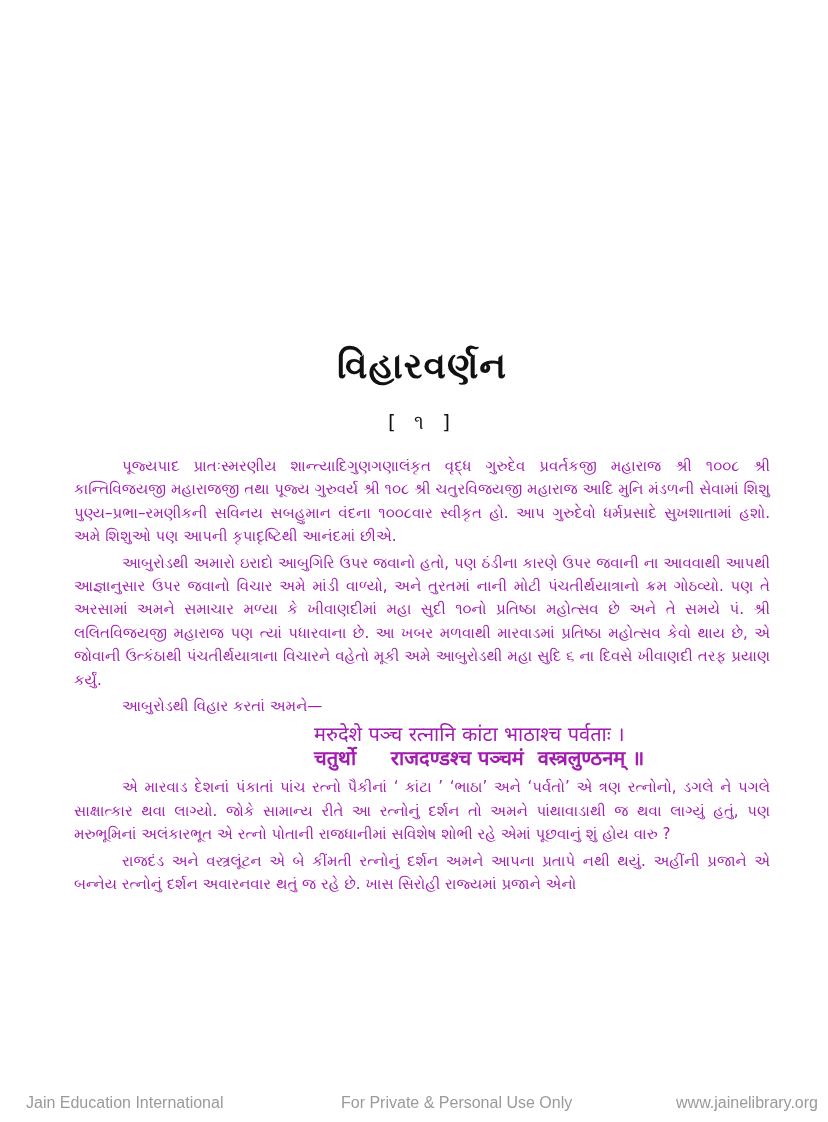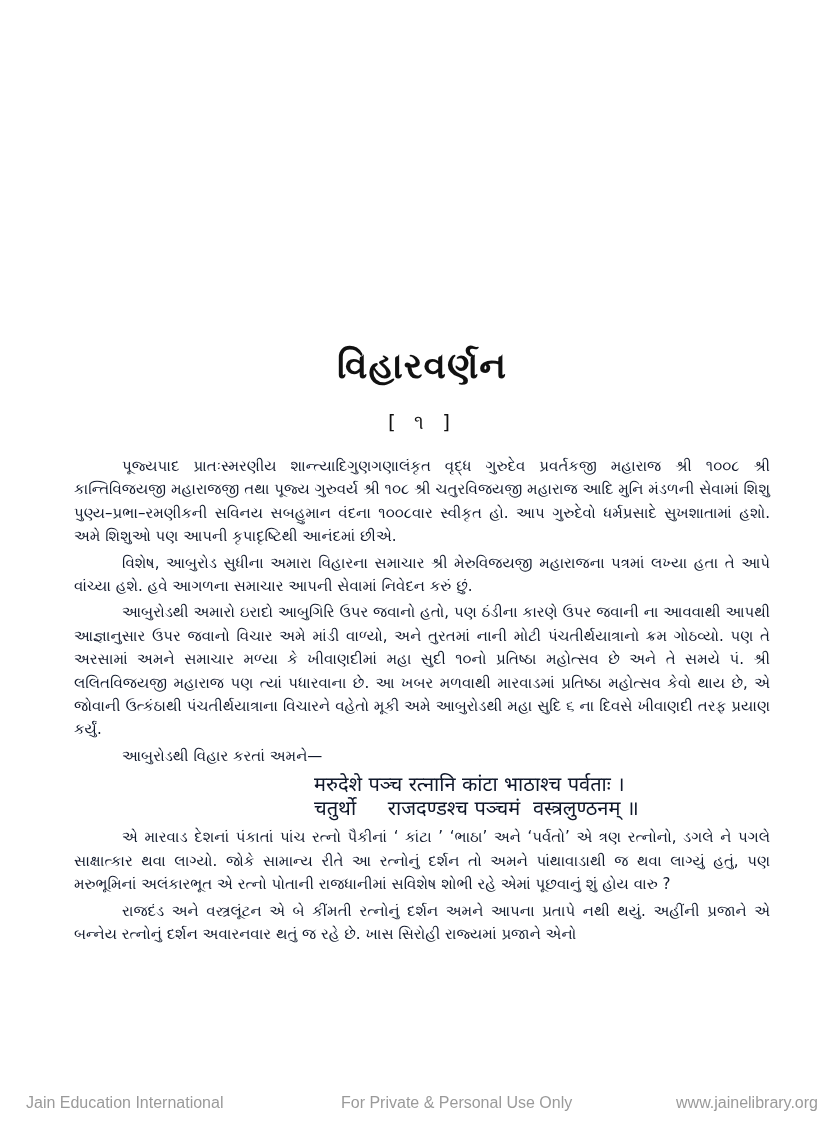--- a/index.html
+++ b/index.html
@@ -10,47 +10,46 @@
       font-family: "DejaVu Sans", sans-serif; font-size: 36px; font-weight: bold; letter-spacing: 1px;
       color: #111;
     }
     .section-num {
       position: absolute; left: 0; width: 828px; top: 410px; text-align: center;
       font-family: "DejaVu Sans", sans-serif; font-size: 20px; color: #111; letter-spacing: 6px;
     }
     .body-text {
       position: absolute; left: 66px; top: 455px; width: 696px;
       font-family: "DejaVu Sans", sans-serif; font-size: 15px; line-height: 23.4px;
-      text-align: justify; color: #0f172a;
+      text-align: justify; color: #a21caf;
     }
     .body-text p { margin: 0 0 3px 0; text-indent: 48px; }
     .verse {
       margin: 4px 0 6px 0; font-family: "DejaVu Serif", serif; font-size: 20px; line-height: 24px;
     }
     .verse .vline { display: block; padding-left: 240px; white-space: pre; }
     .footer {
       position: absolute; left: 0; top: 1094px; width: 828px; height: 20px;
       font-family: "Liberation Sans", sans-serif; font-size: 16px; color: #9a9a9a;
     }
     .footer span { position: absolute; top: 0; }
     .f-left { left: 18px; }
     .f-center { left: 333px; }
     .f-right { right: 18px; margin-left: 48px; }
-    .bold { font-weight: normal; }
+    .bold { font-weight: bold; }
   </style>
 </head>
 <body>
 
 <div class="page">
   <div class="title">વિહારવર્ણન</div>
   <div class="section-num">[ ૧ ]</div>
 
   <div class="body-text">
     <p>પૂજ્યપાદ પ્રાતઃસ્મરણીય શાન્ત્યાદિગુણગણાલંકૃત વૃદ્ધ ગુરુદેવ પ્રવર્તકજી મહારાજ શ્રી ૧૦૦૮ શ્રી કાન્તિવિજયજી મહારાજજી તથા પૂજ્ય ગુરુવર્ય શ્રી ૧૦૮ શ્રી ચતુરવિજયજી મહારાજ આદિ મુનિ મંડળની સેવામાં શિશુ પુણ્ય–પ્રભા–રમણીકની સવિનય સબહુમાન વંદના ૧૦૦૮વાર સ્વીકૃત હો. આપ ગુરુદેવો ધર્મપ્રસાદે સુખશાતામાં હશો. અમે શિશુઓ પણ આપની કૃપાદૃષ્ટિથી આનંદમાં છીએ.</p>
-    <p>વિશેષ, આબુરોડ સુધીના અમારા વિહારના સમાચાર શ્રી મેરુવિજયજી મહારાજના પત્રમાં લખ્યા હતા તે આપે વાંચ્યા હશે. હવે આગળના સમાચાર આપની સેવામાં નિવેદન કરું છું.</p>
     <p>આબુરોડથી અમારો ઇરાદો આબુગિરિ ઉપર જવાનો હતો, પણ ઠંડીના કારણે ઉપર જવાની ના આવવાથી આપથી આજ્ઞાનુસાર ઉપર જવાનો વિચાર અમે માંડી વાળ્યો, અને તુરતમાં નાની મોટી પંચતીર્થયાત્રાનો ક્રમ ગોઠવ્યો. પણ તે અરસામાં અમને સમાચાર મળ્યા કે ખીવાણદીમાં મહા સુદી ૧૦નો પ્રતિષ્ઠા મહોત્સવ છે અને તે સમયે પં. શ્રી લલિતવિજયજી મહારાજ પણ ત્યાં પધારવાના છે. આ ખબર મળવાથી મારવાડમાં પ્રતિષ્ઠા મહોત્સવ કેવો થાય છે, એ જોવાની ઉત્કંઠાથી પંચતીર્થયાત્રાના વિચારને વહેતો મૂકી અમે આબુરોડથી મહા સુદિ ૬ ના દિવસે ખીવાણદી તરફ પ્રયાણ કર્યું.</p>
     <p>આબુરોડથી વિહાર કરતાં અમને—</p>
     <div class="verse">
       <span class="vline">मरुदेशे पञ्च रत्नानि कांटा भाठाश्च पर्वताः ।</span>
       <span class="vline bold">चतुर्थो     राजदण्डश्च पञ्चमं  वस्त्रलुण्ठनम् ॥</span>
     </div>
     <p>એ મારવાડ દેશનાં પંકાતાં પાંચ રત્નો પૈકીનાં ‘ કાંટા ’ ‘ભાઠા’ અને ‘પર્વતો’ એ ત્રણ રત્નોનો, ડગલે ને પગલે સાક્ષાત્કાર થવા લાગ્યો. જોકે સામાન્ય રીતે આ રત્નોનું દર્શન તો અમને પાંથાવાડાથી જ થવા લાગ્યું હતું, પણ મરુભૂમિનાં અલંકારભૂત એ રત્નો પોતાની રાજધાનીમાં સવિશેષ શોભી રહે એમાં પૂછવાનું શું હોય વારુ ?</p>
     <p>રાજદંડ અને વસ્ત્રલૂંટન એ બે કીંમતી રત્નોનું દર્શન અમને આપના પ્રતાપે નથી થયું. અહીંની પ્રજાને એ બન્નેય રત્નોનું દર્શન અવારનવાર થતું જ રહે છે. ખાસ સિરોહી રાજ્યમાં પ્રજાને એનો</p>
   </div>
 

